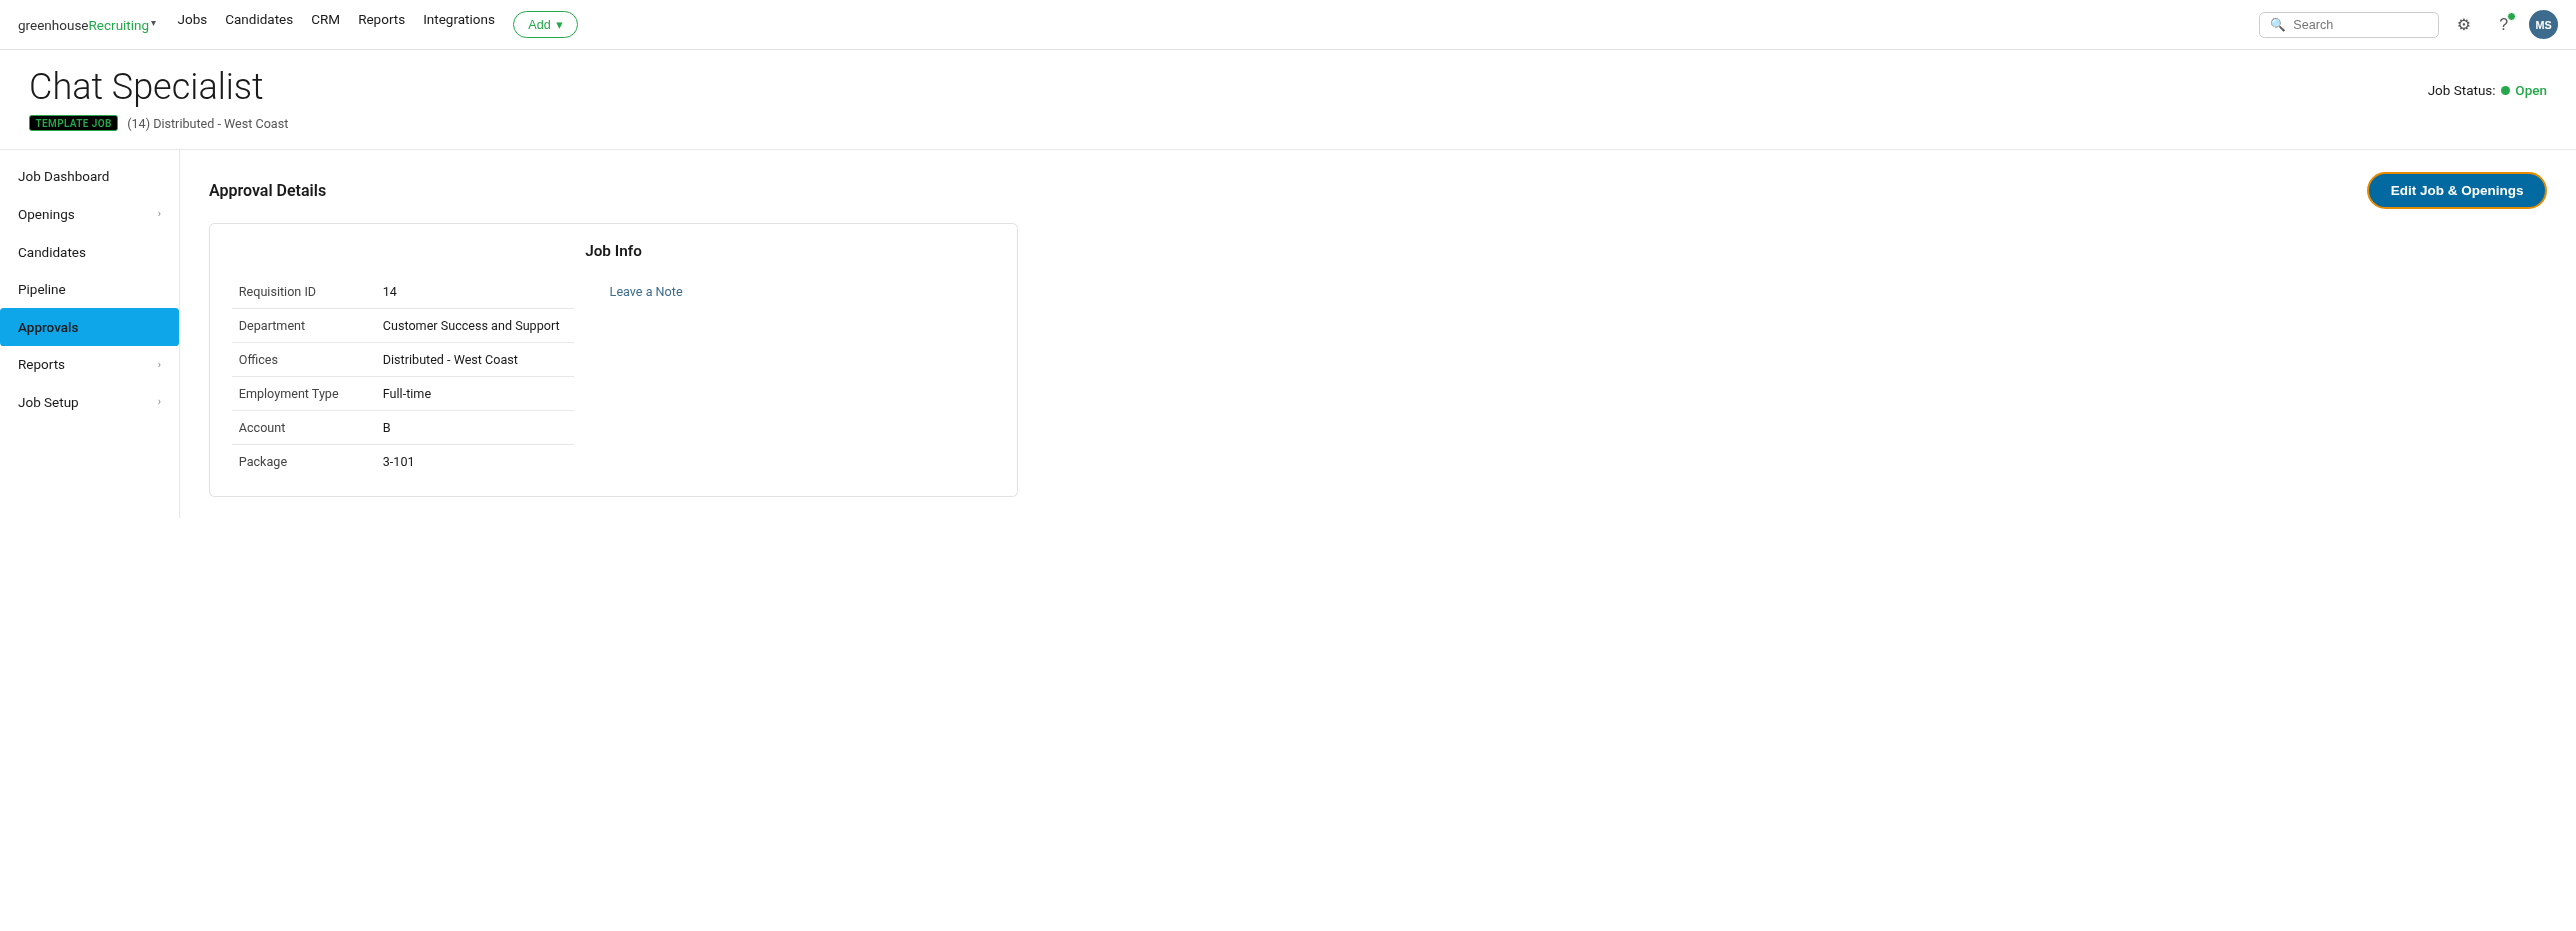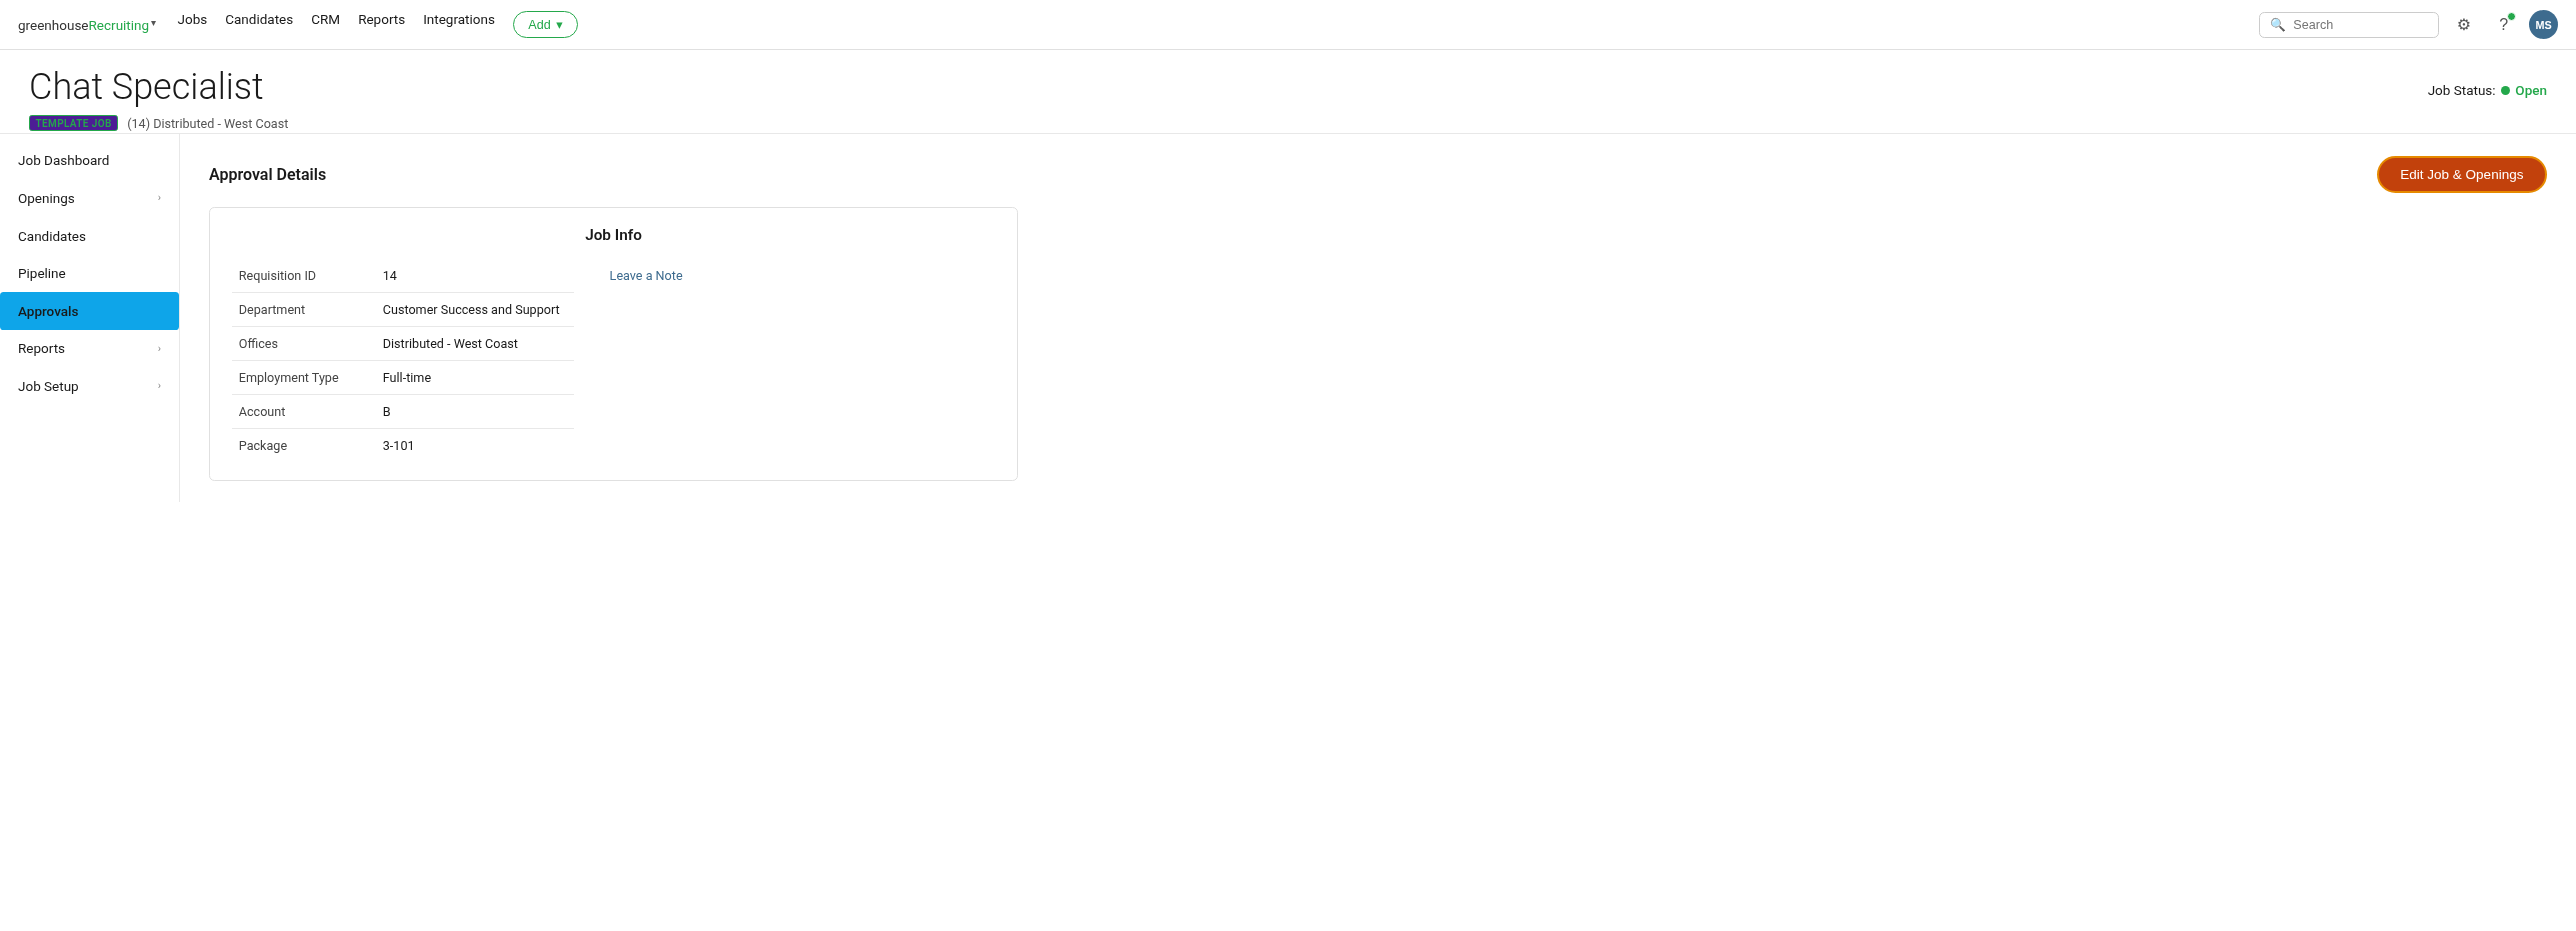--- a/index.html
+++ b/index.html
@@ -108,41 +108,41 @@
       right: 1.8px;
       width: 7.2px;
       height: 7.2px;
       background: #24a84b;
       border-radius: 50%;
       border: 0.9px solid #fff;
     }
 
     
     .page-header {
-      padding: 18px 29px 2px 29px;
+      padding: 18px 29px 18px 29px;
       border-bottom: 0.9px solid #e8e8e8;
       display: flex;
       align-items: flex-start;
       justify-content: space-between;
     }
     .page-header-left {}
     .job-title {
       font-size: 36px;
       font-weight: 300;
       color: #1a1a1a;
       line-height: 1.1;
       margin-bottom: 7.2px;
     }
     .job-meta {
       display: flex;
       align-items: center;
       gap: 9px;
     }
     .template-badge {
-      background: #4c1d95;
+      background: #000000;
       color: #24a84b;
       border: 0.9px solid #24a84b;
       border-radius: 2.7px;
       padding: 1.8px 5.4px;
       font-size: 10px;
       font-weight: 600;
       letter-spacing: 0.4px;
     }
     .job-subtitle {
       color: #555;
@@ -210,28 +210,28 @@
       align-items: center;
       justify-content: space-between;
       margin-bottom: 14.4px;
     }
     .section-title {
       font-size: 16px;
       font-weight: 600;
       color: #1a1a1a;
     }
     .edit-btn {
-      background: #c2410c;
+      background: #0369a1;
       color: #fff;
       border: 2.7px solid #e68a00;
       border-radius: 21.6px;
       padding: 9px 21.6px;
       font-size: 13.5px;
       cursor: pointer;
-      font-weight: 400;
+      font-weight: 700;
     }
 
     
     .job-info-card {
       border: 0.9px solid #e0e0e0;
       border-radius: 5.4px;
       padding: 18px 21.6px;
       max-width: 809px;
     }
     .card-title {

